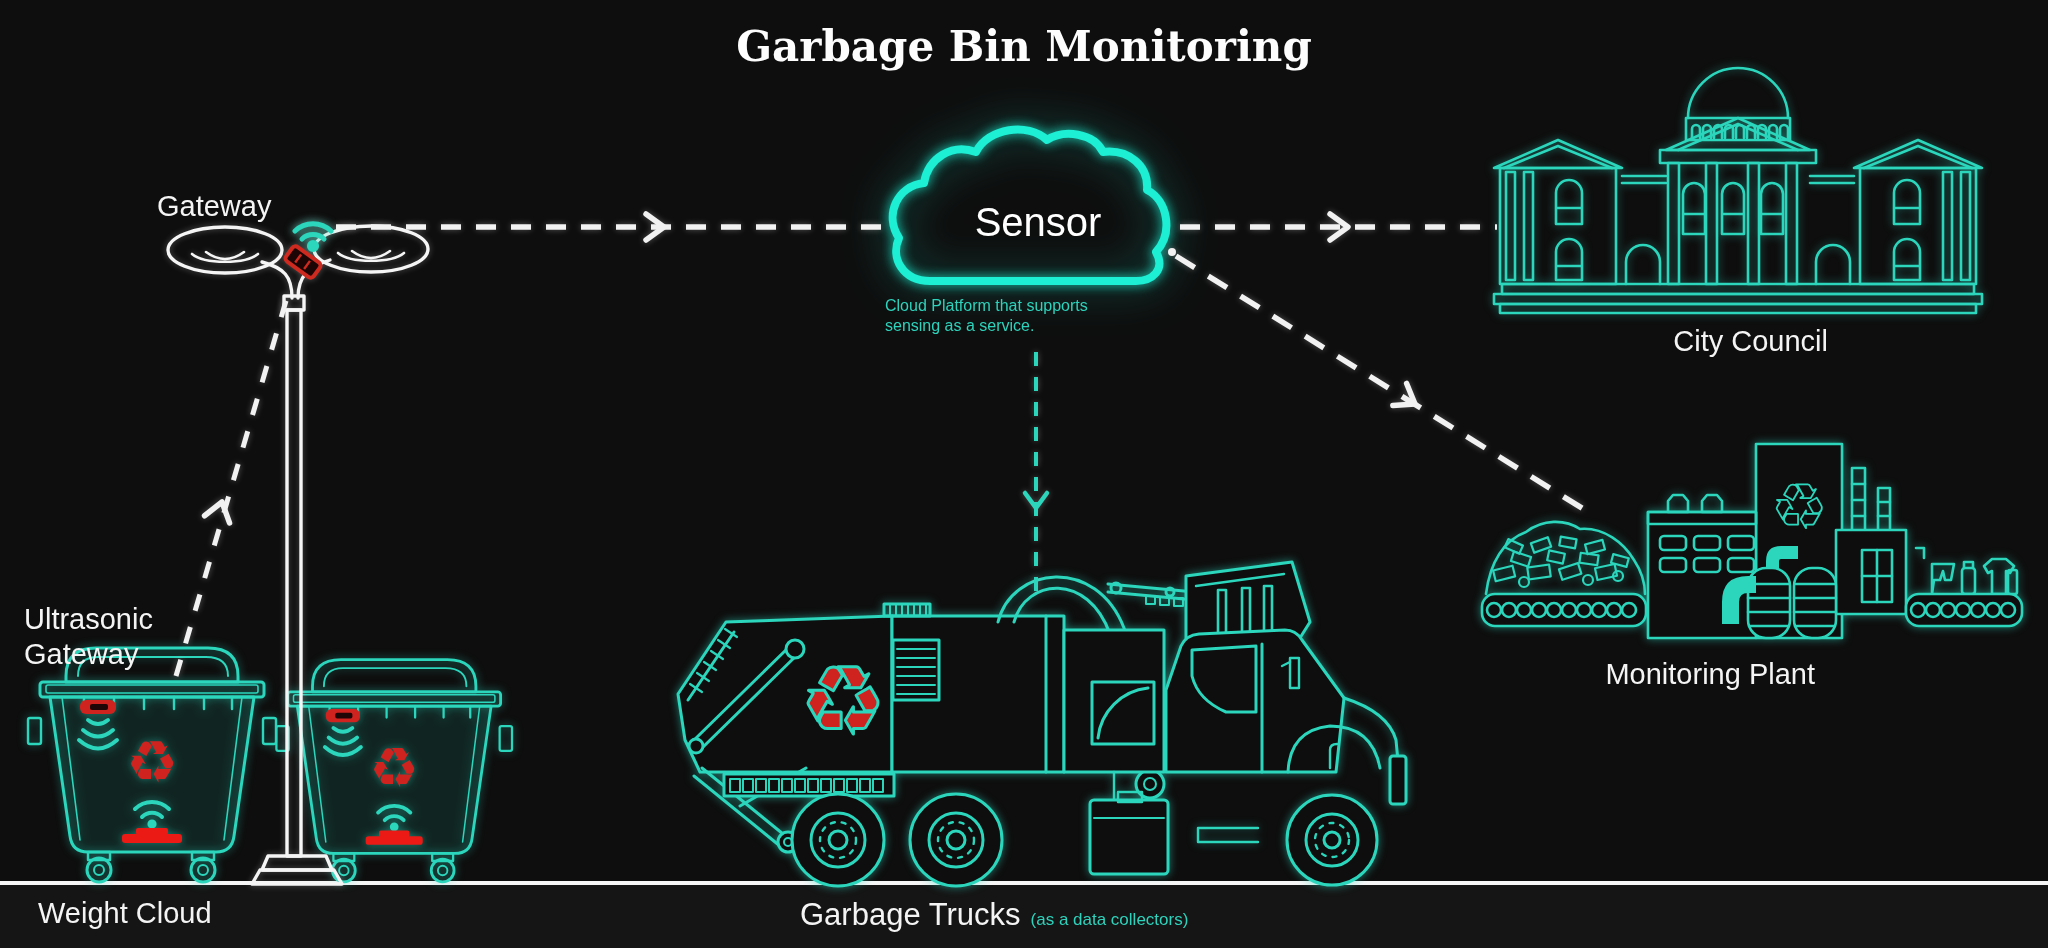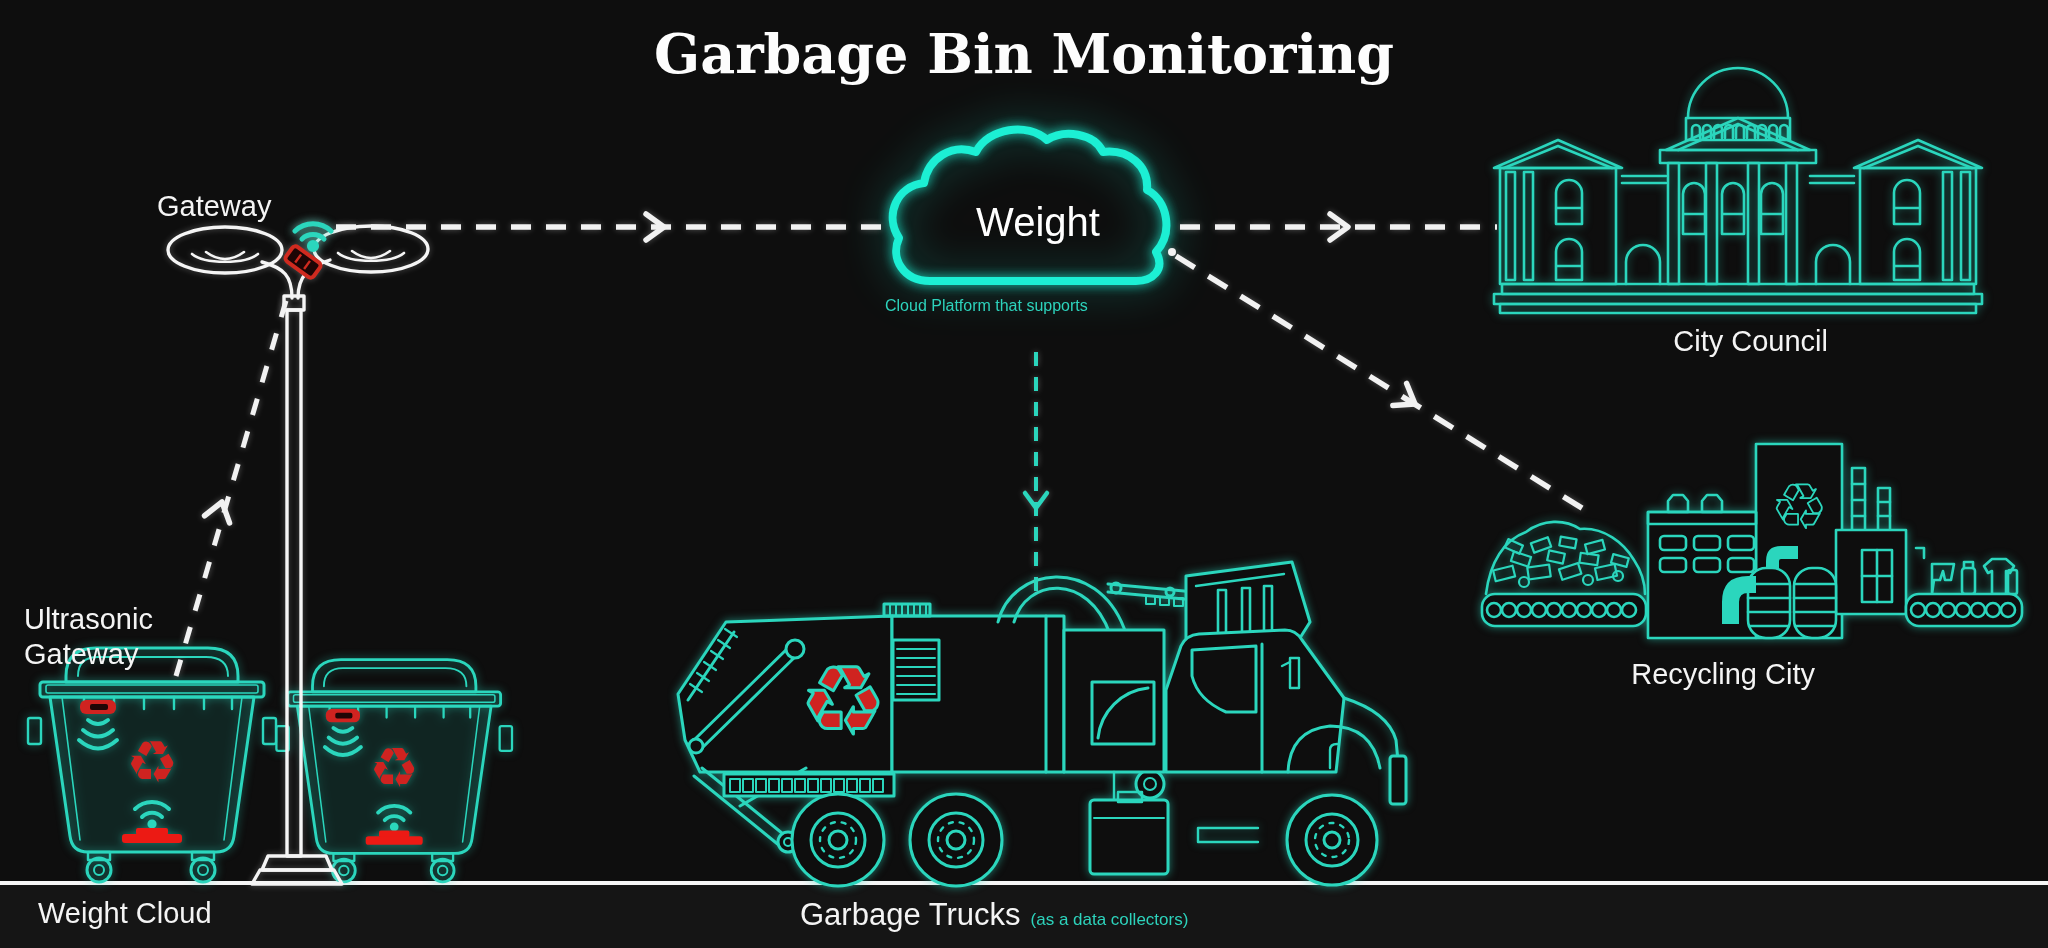--- a/index.html
+++ b/index.html
@@ -6,21 +6,21 @@
     --bg:#0e0e0e; --teal:#2bd6bd; --cloud_teal:#1cefd4; --red:#cf2320;
     --red_bright:#ec1a14; --white_text:#f4f4f4; --teal_text:#2dd3bc; --ground_strip:#151515;
   }
   html,body{margin:0;padding:0;background:#000;}
   .stage{position:relative;width:2048px;height:948px;background:var(--bg);overflow:hidden;
          font-family:"Liberation Sans",sans-serif;}
   .layer{position:absolute;left:0;top:0;width:2048px;height:948px;}
   svg{display:block;}
   
   .page-title{position:absolute;left:50%;top:22px;transform:translateX(-50%);
-    font-family:"DejaVu Serif","Liberation Serif",serif;font-weight:bold;font-size:54px;
+    font-family:"DejaVu Serif","Liberation Serif",serif;font-weight:bold;font-size:42px;
     color:#fdfdfd;white-space:nowrap;}
   .lbl{position:absolute;color:var(--white_text);font-size:29px;white-space:nowrap;}
   .lbl.center{text-align:right;}
   .cloud-word{position:absolute;left:958px;top:200px;width:160px;text-align:center;
     font-size:40px;color:#ffffff;}
   .cloud-caption{position:absolute;left:878px;top:296px;font-size:16px;line-height:1.26;
     color:var(--teal_text);margin-left:7px;}
   .trucks-line{position:absolute;left:800px;top:897px;font-size:31px;color:var(--white_text);white-space:nowrap;}
   .trucks-line .sub{font-size:17px;color:var(--teal_text);margin-left:10px;}
   .brand{position:absolute;left:26px;top:10px;width:140px;}
@@ -381,28 +381,29 @@
       <line x1="1036" y1="352" x2="1036" y2="592" stroke-width="4" stroke-dasharray="14 11"></line>
       <path d="M-15 -11 L0 0 L-15 11" stroke-width="4.5" stroke-linecap="round" transform="translate(1036,508) rotate(90)"></path>
     </g>
   </svg>
 
 
   <div class="page-title">Garbage Bin Monitoring</div>
 
   <div class="lbl" style="left:157px;top:190px;">Gateway</div>
 
-  <div class="cloud-word">Weight</div>
+  <div class="cloud-word">Sensor</div>
   <div class="cloud-caption">
     <div>Cloud Platform that supports</div>
+    <div>sensing as a service.</div>
   </div>
 
   <div class="lbl center" style="left:1628px;top:325px;width:200px;">City Council</div>
 
-  <div class="lbl center" style="left:1565px;top:658px;width:250px;">Recycling City</div>
+  <div class="lbl center" style="left:1565px;top:658px;width:250px;">Monitoring Plant</div>
 
   <div class="lbl" style="left:24px;top:586px;line-height:1.2;margin-top:16px;">
     <div>Ultrasonic</div>
     <div>Gateway</div>
   </div>
 
   <div class="lbl" style="left:38px;top:897px;">Weight Cloud</div>
 
   <div class="trucks-line">
     <span>Garbage Trucks</span><span class="sub">(as a data collectors)</span>

